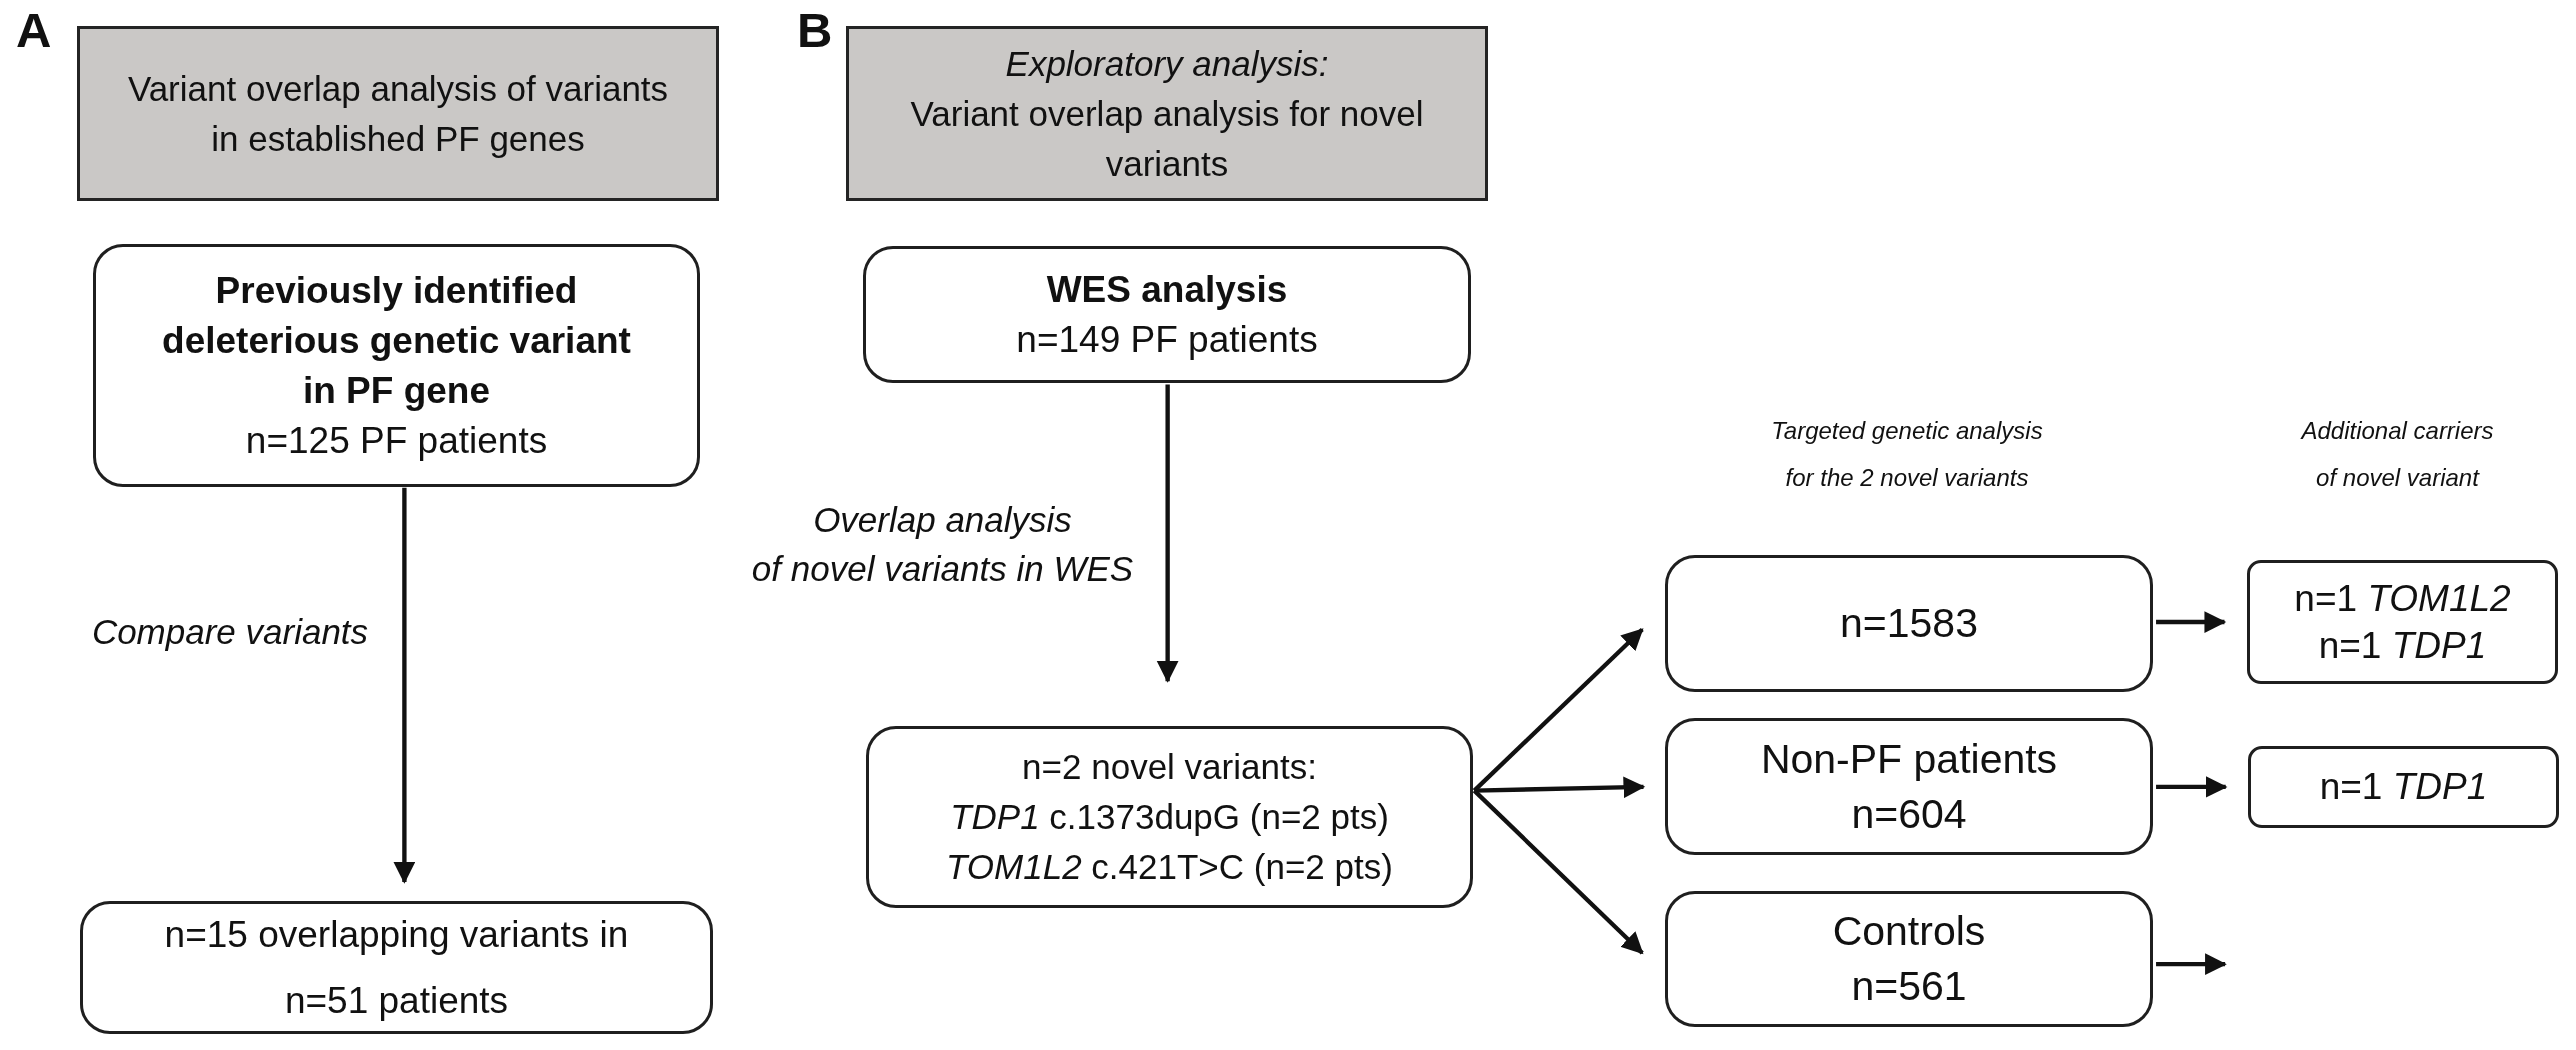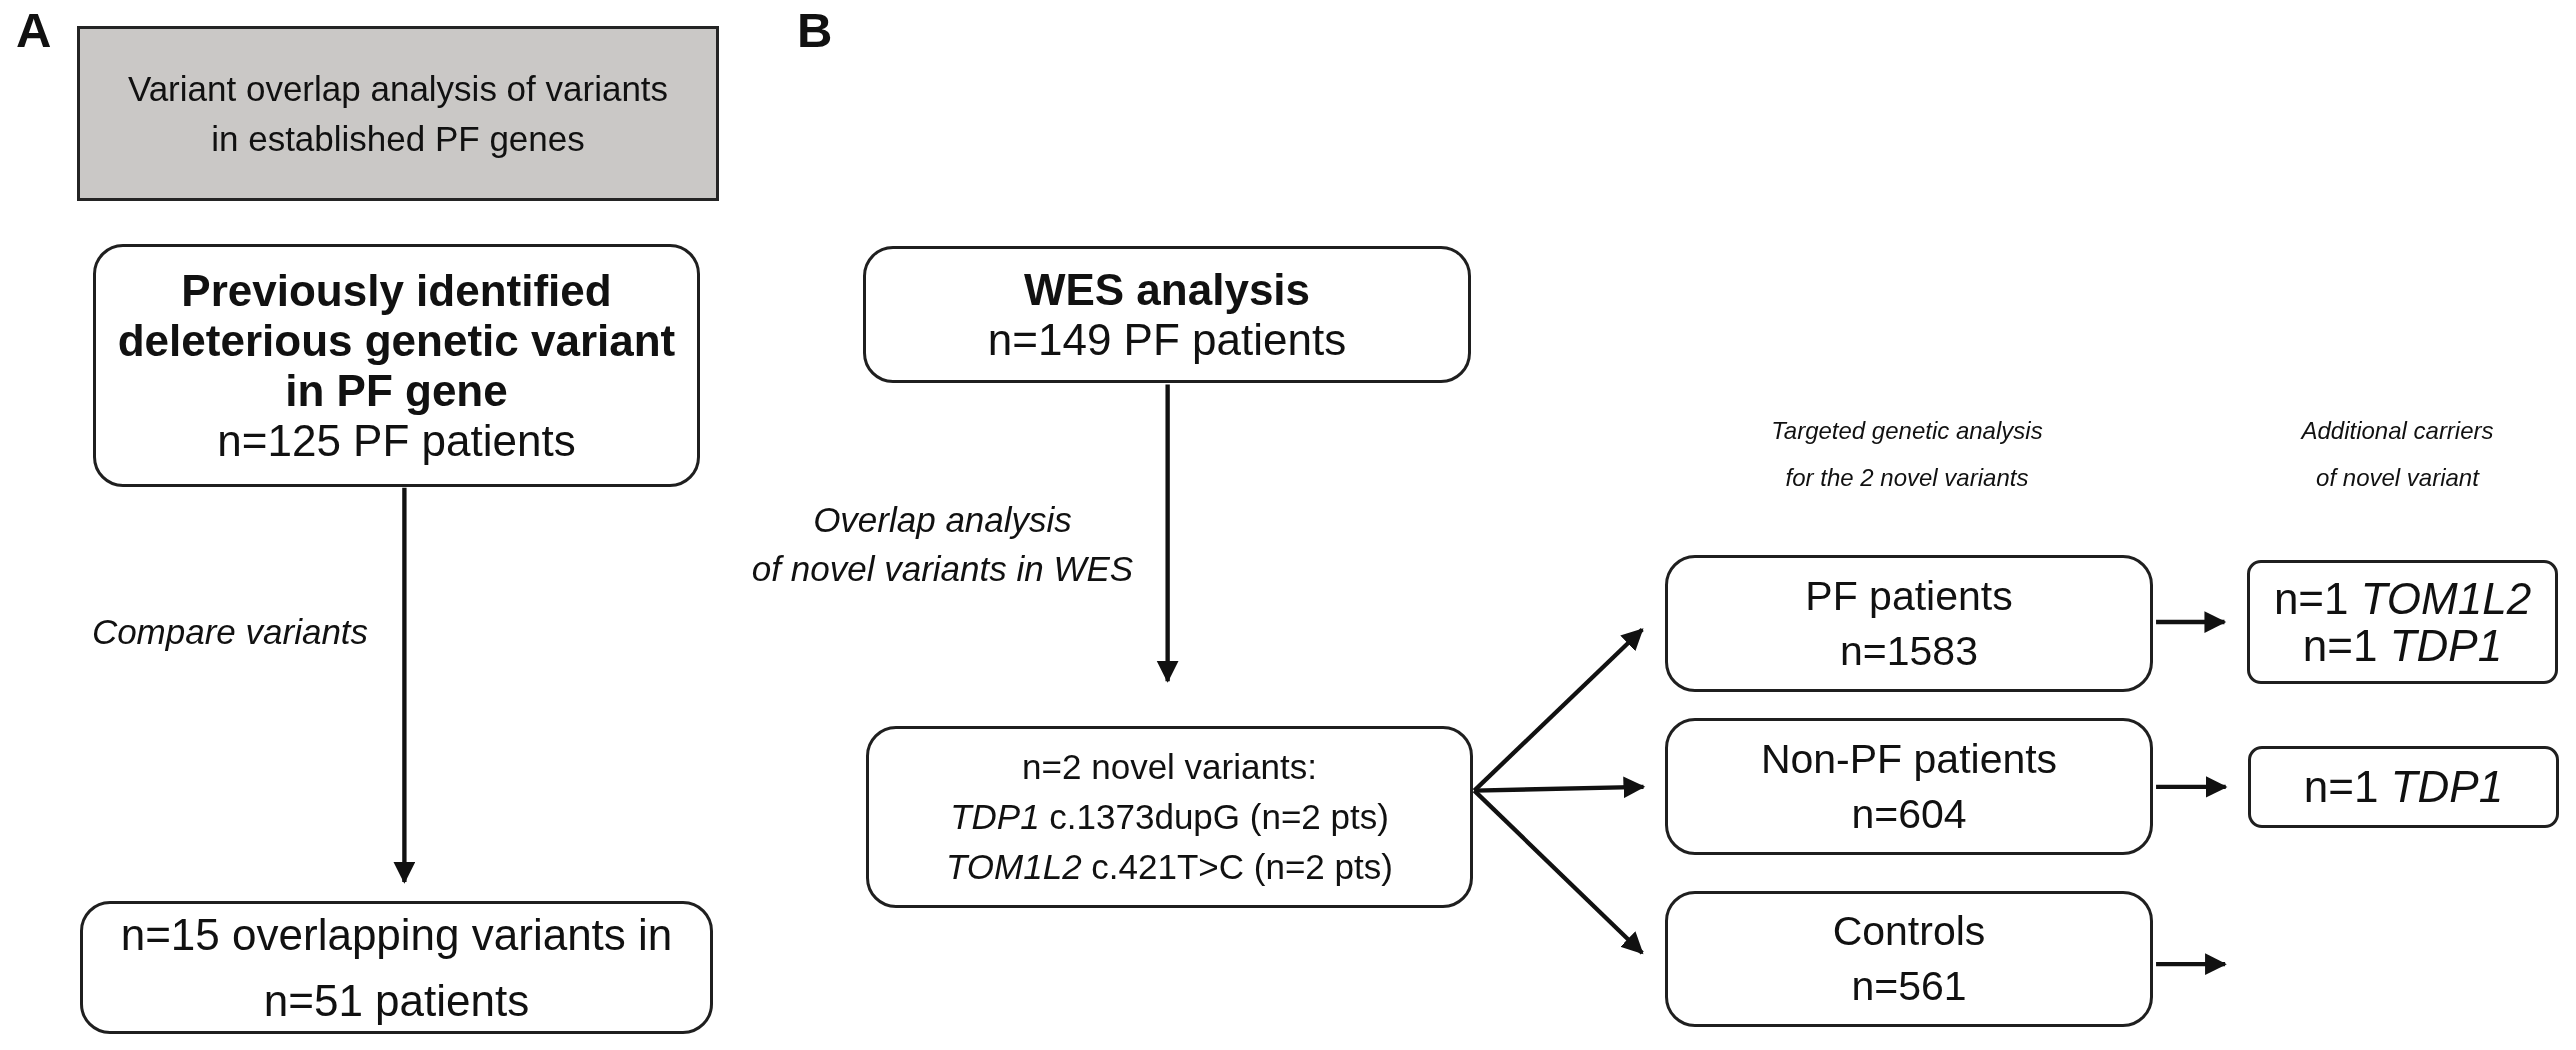--- a/index.html
+++ b/index.html
@@ -21,21 +21,21 @@
   }
   .graybox{
     position:absolute;background:var(--gray-fill);border:3.1px solid #242424;
     display:flex;flex-direction:column;justify-content:center;align-items:center;
     text-align:center;font-size:35px;line-height:50px;
   }
   .box{
     position:absolute;background:#ffffff;border:3.1px solid var(--border);
     border-radius:30px;
     display:flex;flex-direction:column;justify-content:center;align-items:center;
-    text-align:center;font-size:44px;line-height:50px;
+    text-align:center;font-size:37px;line-height:50px;
   }
   .box.small-radius{border-radius:14px;border-width:3.1px;}
   .box .line{white-space:nowrap;}
   .graybox .line{white-space:nowrap;}
   .bold{font-weight:bold;}
   .it{font-style:italic;}
   .big{font-size:41px;line-height:55px;}
   .flowlabel{
     position:absolute;font-style:italic;font-size:35px;line-height:49px;
     text-align:center;white-space:nowrap;
@@ -68,20 +68,25 @@
 
   <div class="flowlabel" style="left:56px;top:607px;width:348px;">Compare variants</div>
 
   <div class="box" style="left:80px;top:901px;width:633px;height:133px;gap:16px;">
     <div class="line">n=15 overlapping variants in</div>
     <div class="line">n=51 patients</div>
   </div>
 
   <div class="panel-label" style="left:797px;top:6.2px;">B</div>
 
+  <div class="graybox" style="left:846px;top:26px;width:642px;height:175px;">
+    <div class="line it">Exploratory analysis:</div>
+    <div class="line">Variant overlap analysis for novel</div>
+    <div class="line">variants</div>
+  </div>
 
   <div class="box" style="left:863px;top:246px;width:608px;height:137px;">
     <div class="line bold">WES analysis</div>
     <div class="line">n=149 PF patients</div>
   </div>
 
   <div class="flowlabel" style="left:725px;top:495px;width:435px;">
     <div class="line">Overlap analysis</div>
     <div class="line">of novel variants in WES</div>
   </div>
@@ -96,21 +101,20 @@
     <div class="line">Targeted genetic analysis</div>
     <div class="line">for the 2 novel variants</div>
   </div>
 
   <div class="colheader" style="left:2211px;top:407px;width:373px;">
     <div class="line">Additional carriers</div>
     <div class="line">of novel variant</div>
   </div>
 
   <div class="box big" style="left:1665px;top:555px;width:488px;height:137px;">
-    <div class="line">PF patients</div>
     <div class="line">n=1583</div>
   </div>
 
   <div class="box big" style="left:1665px;top:718px;width:488px;height:137px;">
     <div class="line">Non-PF patients</div>
     <div class="line">n=604</div>
   </div>
 
   <div class="box big" style="left:1665px;top:891px;width:488px;height:136px;">
     <div class="line">Controls</div>

